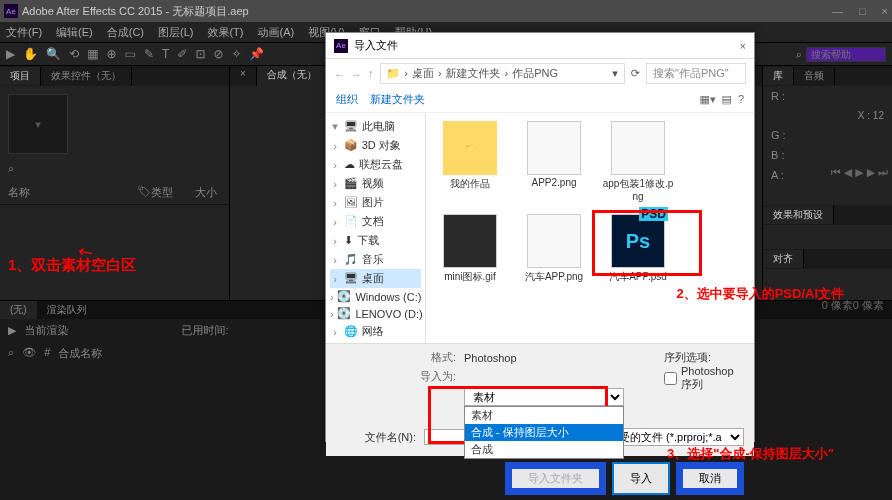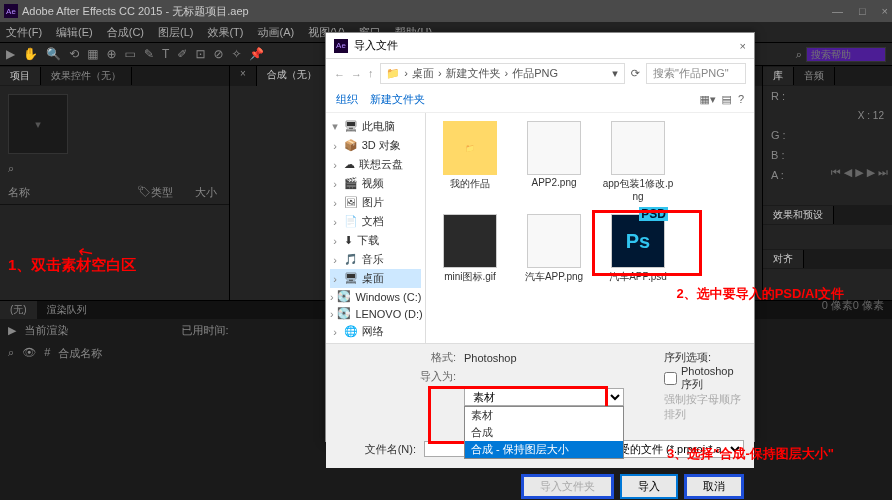--- a/index.html
+++ b/index.html
@@ -76,21 +76,21 @@
 .opt-checkbox{display:flex;align-items:center;gap:4px}
 .opt-col{display:flex;gap:40px}
 .opt-left{flex:1}
 .opt-right{width:140px}
 .dropdown-open{position:relative}
 .dd-list{position:absolute;top:18px;left:0;right:0;background:#fff;border:1px solid #888;z-index:10}
 .dd-item{padding:1px 6px;font-size:11px;cursor:pointer}
 .dd-item.highlighted{background:#0078d7;color:#fff}
 .red-box2{border:3px solid #ff0000;position:absolute;pointer-events:none;z-index:5}
 .dlg-buttons{display:flex;gap:6px;justify-content:flex-end;padding:6px 10px}
-.dlg-btn{border:3px solid #1d4ed8;background:#e8e8e8;padding:2px 16px;font-size:11px;cursor:pointer}
+.dlg-btn{border:7px solid #1d4ed8;background:#e8e8e8;padding:2px 16px;font-size:11px;cursor:pointer}
 .dlg-btn.disabled{color:#aaa}
 .dlg-btn.primary{border:2px solid #0078d7}
 .annotation3{position:absolute;bottom:-22px;right:-80px;color:#ff0000;font-size:13px;font-weight:bold;white-space:nowrap}
 .tl-icons{display:flex;gap:3px;color:#666;font-size:9px}
 .tl-icons span{cursor:pointer}
 </style>
 </head>
 <body>
 
 <div class="titlebar">
@@ -347,34 +347,31 @@
           <span class="opt-label">导入为:</span>
         </div>
         <div class="opt-row dropdown-open" style="position:relative">
           <span class="opt-label"></span>
           <div class="red-box2" style="top:-2px;left:92px;width:180px;height:58px"></div>
           <select class="opt-select" style="width:160px">
             <option>素材</option>
           </select>
           <div class="dd-list" style="left:128px;width:160px">
             <div class="dd-item">素材</div>
+            <div class="dd-item highlighted">合成 - 保持图层大小</div>
             <div class="dd-item">合成</div>
-            <div class="dd-item highlighted">合成 - 保持图层大小</div>
           </div>
         </div>
       </div>
       <div class="opt-right">
         <div>序列选项:</div>
         <div class="opt-checkbox">
             <input type="checkbox" style="">
             <span>Photoshop 序列</span>
           </div>
-        <div class="opt-checkbox" style="color:#aaa">
-            <span>强制按字母顺序排列</span>
-          </div>
       </div>
     </div>
     <div class="opt-row" style="margin-top:18px">
       <span style="width:80px;text-align:right">文件名(N):</span>
       <input class="opt-select" style="flex: 1 1 0%;">
       <select class="opt-select" style="width:130px">
         <option>可接受的文件 (*.prproj;*.a</option>
       </select>
     </div>
   </div>

